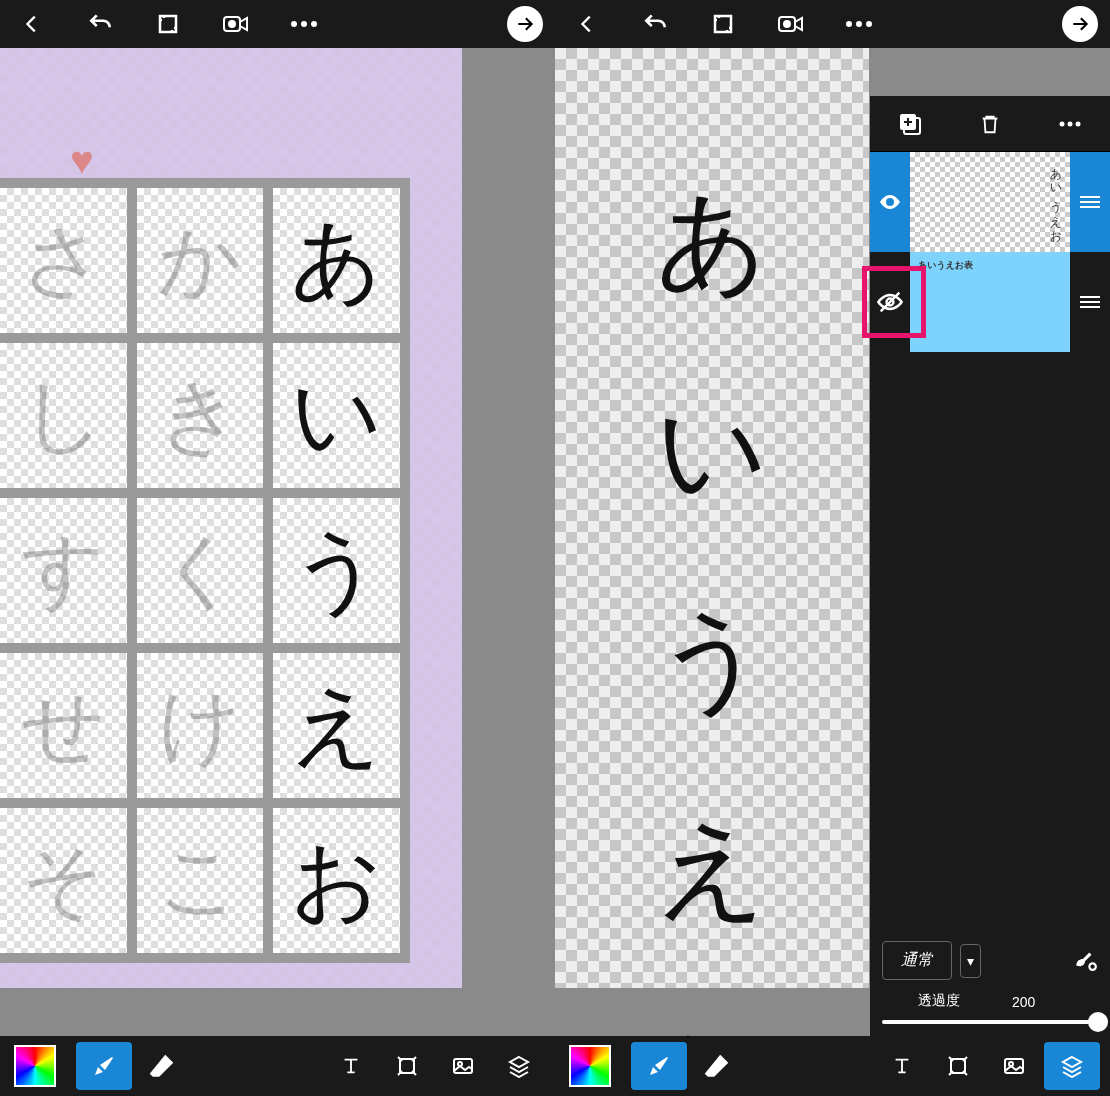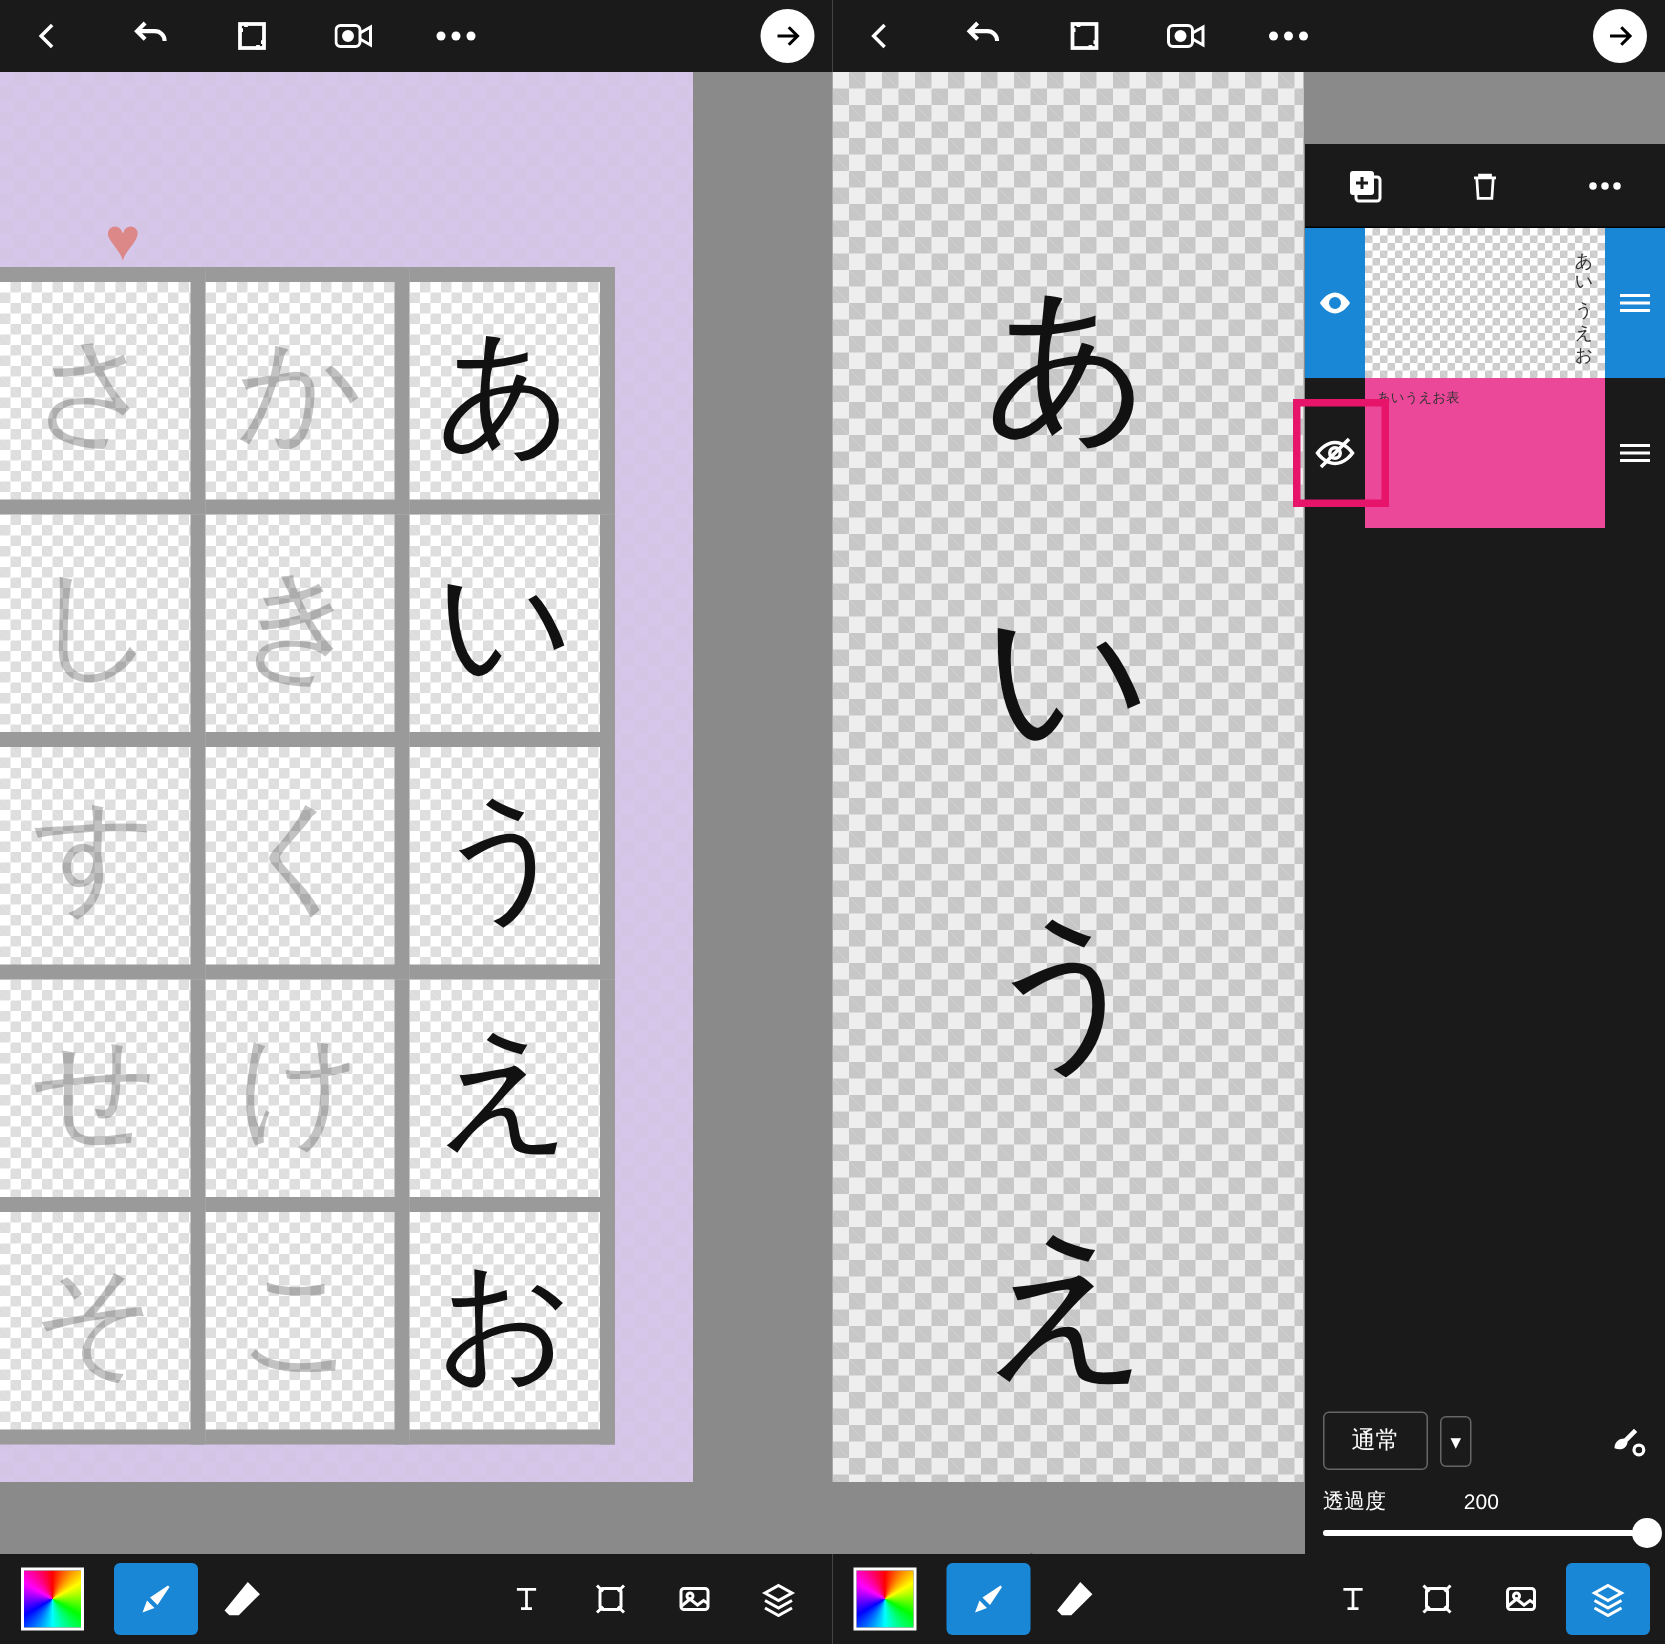--- a/index.html
+++ b/index.html
@@ -156,21 +156,22 @@
     flex:1;
     background:#fff;
     background-image:
       linear-gradient(45deg, #ccc 25%, transparent 25%, transparent 75%, #ccc 75%),
       linear-gradient(45deg, #ccc 25%, transparent 25%, transparent 75%, #ccc 75%);
     background-size: 10px 10px;
     background-position: 0 0, 5px 5px;
     position:relative;
   }
   .lr-thumb.purple {
-    background: #ec4899;
+    background: #7dd3fc;
+    font-weight: bold;
   }
   .lr-drag {
     width: 40px;
     display:flex; align-items:center; justify-content:center;
     color:#fff; cursor:grab;
   }
   .thumb-chars {
     position:absolute; right:6px; top:8px;
     font-size:12px; color:#333;
     writing-mode: vertical-rl;
@@ -189,23 +190,23 @@
     pointer-events:none;
   }
 
   .lp-footer {
     margin-top:auto;
     padding: 12px;
     color:#fff;
     font-size:14px;
   }
   .blend-row { display:flex; gap:8px; align-items:center; margin-bottom:12px; }
-  .blend-btn { border:1px solid #666; padding:8px 18px; border-radius:4px; font-size:16px; cursor:pointer; }
+  .blend-btn { border:1px solid #666; padding:8px 18px; border-radius:4px; font-size:16px; cursor:pointer;font-style:italic; }
   .blend-dd { border:1px solid #666; padding:8px 6px; border-radius:4px; cursor:pointer; }
-  .opacity-row { display:flex; align-items:center; gap:24px; }
+  .opacity-row { display:flex; align-items:flex-end; gap:24px;margin-left:36px; }
   .slider {
     position:relative; flex:1; height:4px; background:#666; border-radius:2px; margin-top:10px;
   }
   .slider-fill { position:absolute; left:0; top:0; height:100%; width:100%; background:#fff; border-radius:2px; }
   .slider-thumb { position:absolute; right:-10px; top:-8px; width:20px; height:20px; background:#fff; border-radius:50%; }
 
   
   .bottombar {
     height: 60px;
     background: #1a1a1a;

